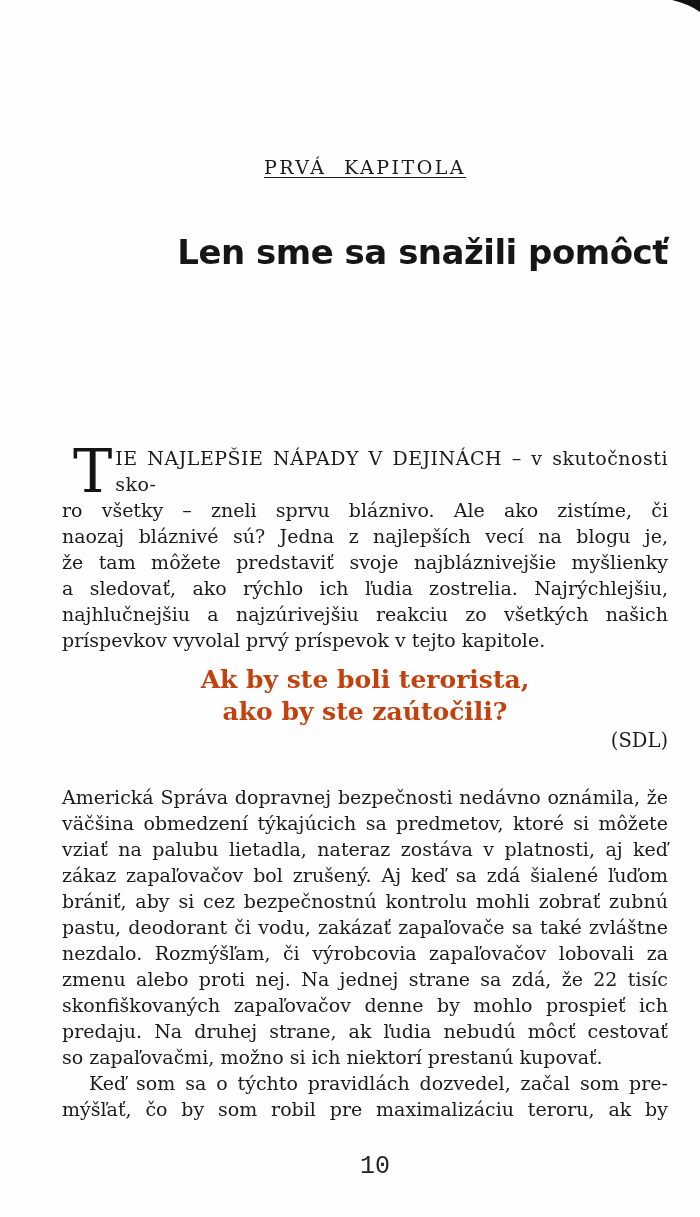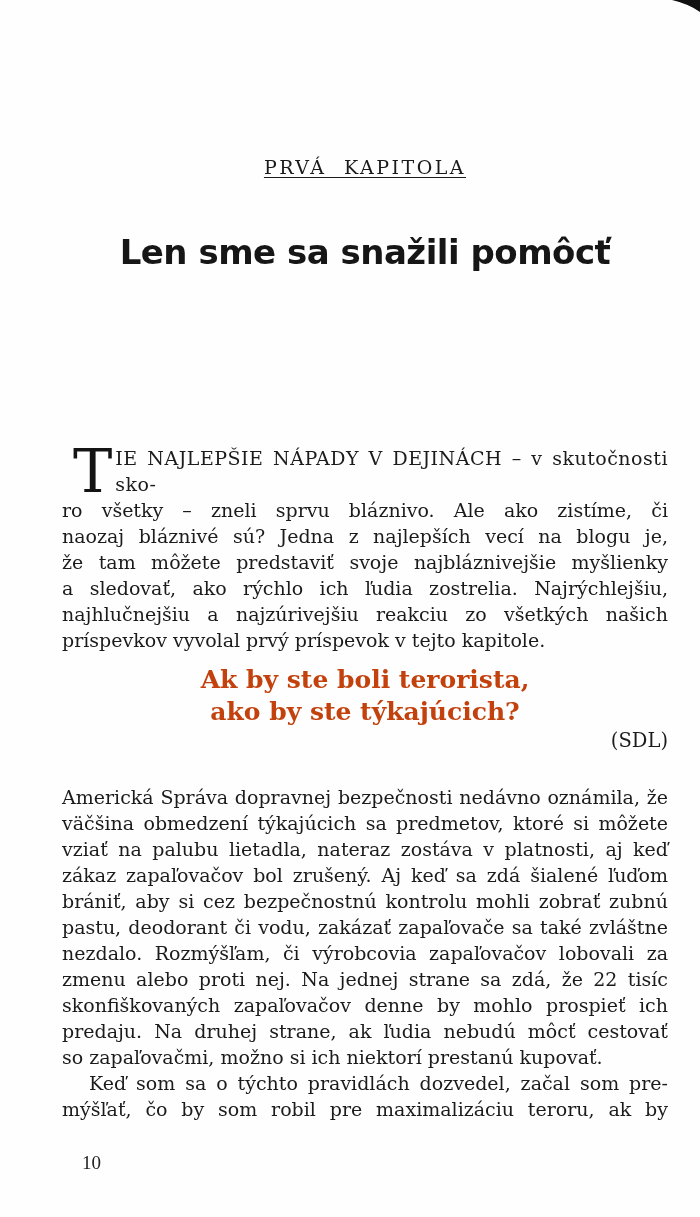--- a/index.html
+++ b/index.html
@@ -36,21 +36,21 @@
     text-align:center;
     font-size:19px;
     letter-spacing:2.5px;
     word-spacing:9px;
     text-decoration:underline;
     text-underline-offset:3px;
   }
   .title{
     position:absolute;top:232px;left:0;right:0;
     margin:0;
-    text-align:center;
+    text-align:right;
     font-family:"DejaVu Sans", sans-serif;
     font-weight:bold;
     font-size:34px;
     letter-spacing:-0.5px;
     color:#161616;
   }
   .textblock{position:absolute;left:0;width:606px;font-size:19px;line-height:26px;}
   .intro{top:445px;}
   .para2{top:784px;}
   .para3{top:1070px;}
@@ -73,22 +73,23 @@
     line-height:32px;
     color:#c2410c;
   }
   .sdl{
     position:absolute;top:729px;left:0;right:0;
     text-align:right;
     font-size:19.5px;
   }
   .pagenum{
     position:absolute;top:1152px;left:20px;right:0;
-    font-family:Liberation Serif, serif;
-    font-size:19px;
+    text-align:center;
+    font-family:Liberation Mono, monospace;
+    font-size:25px;
     color:#222;
   }
 </style>
 </head>
 <body>
 
 <div class="page">
 
   <svg class="corner-shadow" width="28" height="14" viewBox="0 0 28 14">
     <path d="M0,0 L28,0 L28,12 Q17,4 0,0 Z" fill="#111111"></path>
@@ -107,21 +108,21 @@
       <div class="line j">ro všetky – zneli sprvu bláznivo. Ale ako zistíme, či</div>
       <div class="line j">naozaj bláznivé sú? Jedna z najlepších vecí na blogu je,</div>
       <div class="line j">že tam môžete predstaviť svoje najbláznivejšie myšlienky</div>
       <div class="line j">a sledovať, ako rýchlo ich ľudia zostrelia. Najrýchlejšiu,</div>
       <div class="line j">najhlučnejšiu a najzúrivejšiu reakciu zo všetkých našich</div>
       <div class="line">príspevkov vyvolal prvý príspevok v tejto kapitole.</div>
     </div>
 
     <div class="subhead">
       <div>Ak by ste boli terorista,</div>
-      <div>ako by ste týkajúcich?</div>
+      <div>ako by ste zaútočili?</div>
     </div>
 
     <div class="sdl">(SDL)</div>
 
     <div class="textblock para2">
       <div class="line j">Americká Správa dopravnej bezpečnosti nedávno oznámila, že</div>
       <div class="line j">väčšina obmedzení týkajúcich sa predmetov, ktoré si môžete</div>
       <div class="line j">vziať na palubu lietadla, nateraz zostáva v platnosti, aj keď</div>
       <div class="line j">zákaz zapaľovačov bol zrušený. Aj keď sa zdá šialené ľuďom</div>
       <div class="line j">brániť, aby si cez bezpečnostnú kontrolu mohli zobrať zubnú</div>

